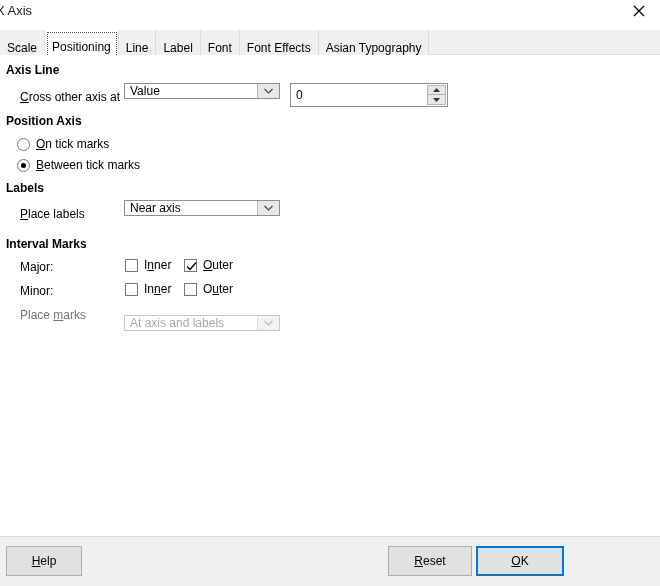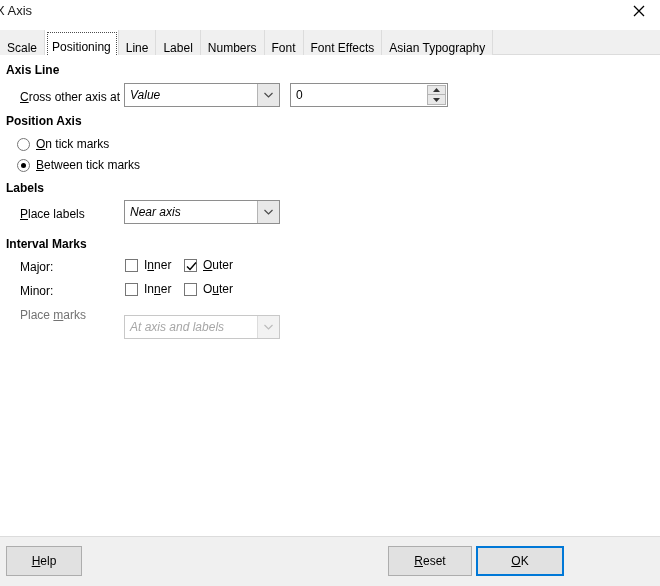--- a/index.html
+++ b/index.html
@@ -90,27 +90,26 @@
     color: #000;
     white-space: nowrap;
   }
   .field-label.disabled { color: #737373; }
 
   u { text-decoration-thickness: 1px; text-underline-offset: 1px; }
 
   
   .combo {
     position: absolute;
-    height: 24px;
+    height: 16px;
     border: 1px solid #8e8e8e;
     background: #ffffff;
     display: flex;
     align-items: stretch;
     cursor: default;
-    font-style: italic;
   }
   .combo .combo-value {
     flex: 1 1 auto;
     display: flex; align-items: center;
     padding-left: 5px;
     font-size: 12px;
     color: #000;
     overflow: hidden;
     white-space: nowrap;
   }
@@ -243,23 +242,20 @@
       <span>Scale</span>
     </div>
   <div class="tab active">
       <span>Positioning</span>
     </div>
   <div class="tab">
       <span>Line</span>
     </div>
   <div class="tab">
       <span>Label</span>
-    </div>
-  <div class="tab">
-      <span>Numbers</span>
     </div>
   <div class="tab">
       <span>Font</span>
     </div>
   <div class="tab">
       <span>Font Effects</span>
     </div>
   <div class="tab">
       <span>Asian Typography</span>
     </div>

